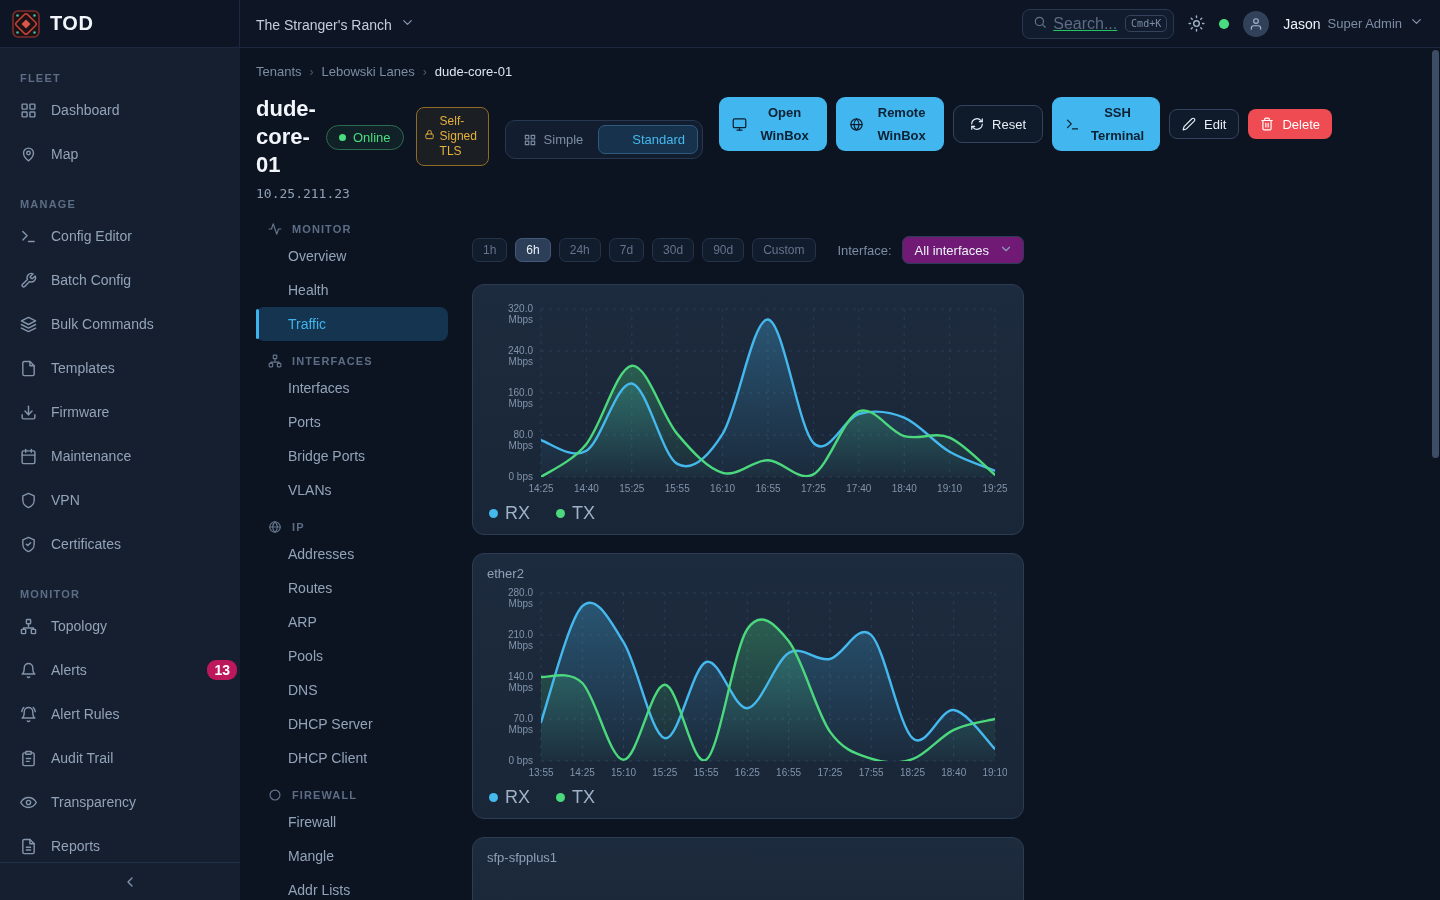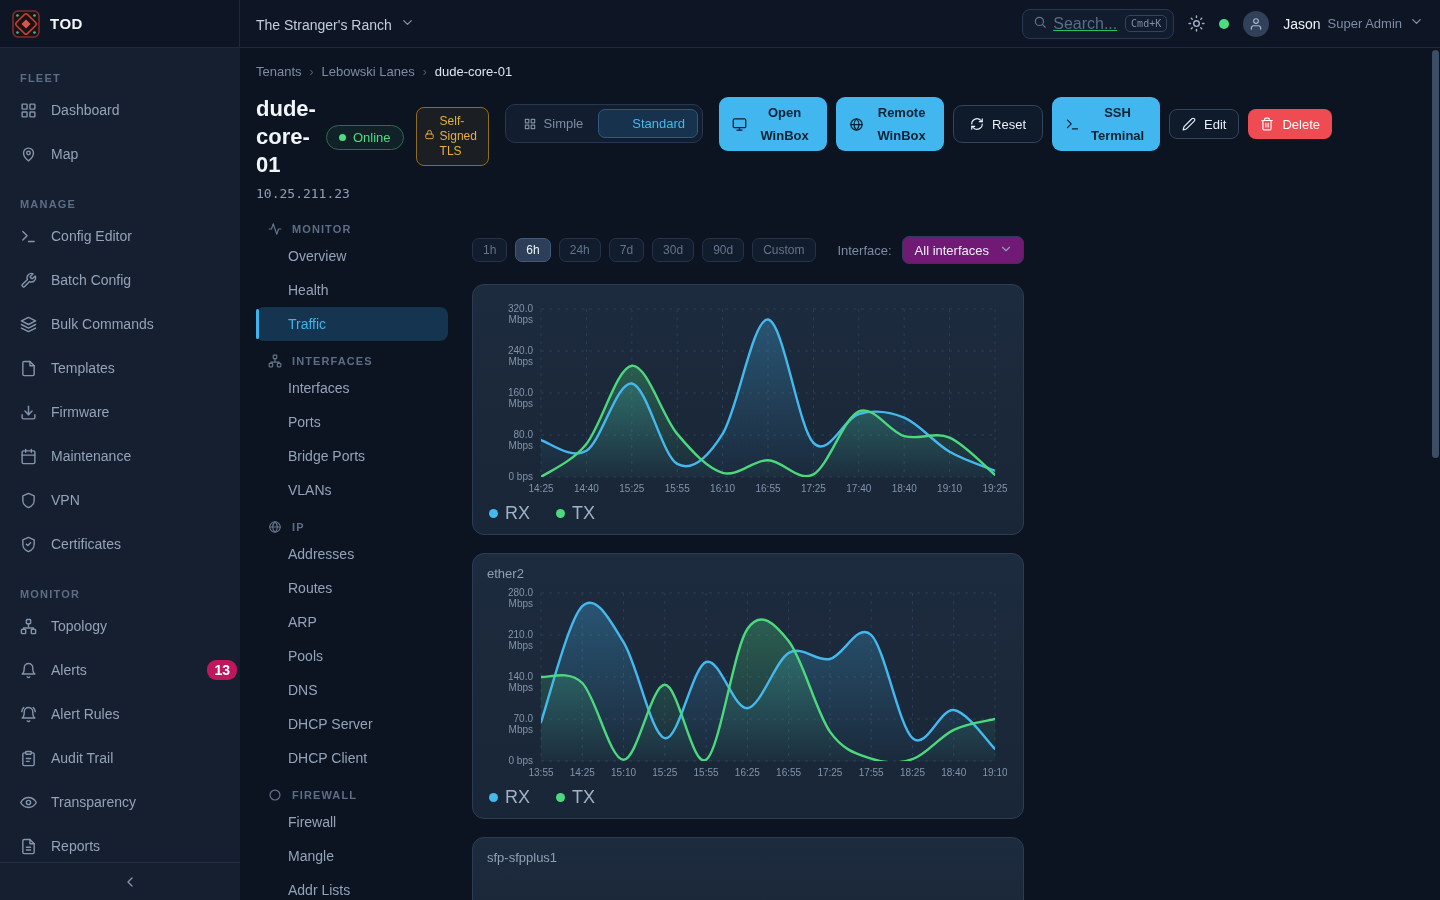--- a/index.html
+++ b/index.html
@@ -3,21 +3,21 @@
 <meta charset="utf-8">
 <style>
   * { margin:0; padding:0; box-sizing:border-box; }
   html,body { width:1440px; height:900px; overflow:hidden; }
   body { background:#0c1422; font-family:"Liberation Sans", sans-serif; color:#e6edf5; position:relative; }
   .icon { flex:none; }
 
   
   .topbar { position:absolute; top:0; left:0; right:0; height:48px; background:#0e1626; display:flex; align-items:center; border-bottom:1px solid #1c2940; z-index:6; }
   .logo-area { width:240px; height:100%; display:flex; align-items:center; gap:10px; padding-left:12px; border-right:1px solid #1c2940; flex:none; }
-  .brand { font-weight:bold; font-size:15px; letter-spacing:.5px; color:#f2f6fa; }
+  .brand { font-weight:bold; font-size:20px; letter-spacing:.5px; color:#f2f6fa; }
   .tenant { margin-left:16px; display:flex; align-items:flex-end; gap:8px; font-size:14px; color:#c3ceda; cursor:pointer; }
   .tenant .icon { color:#8494ab; }
   .top-right { margin-left:auto; display:flex; align-items:center; gap:14px; padding-right:16px; }
   .search { width:152px; height:30px; border:1px solid #283851; background:#111c2e; border-radius:8px; display:flex; align-items:center; gap:6px; padding:0 6px 0 10px; color:#64748b; }
   .search input { flex:1; min-width:0; background:transparent; border:none; outline:none; color:#22c55e; font-size:16px; font-family:inherit;text-decoration:underline; }
   .search input::placeholder { color:#5c6c84; }
   .kbd { font-size:10px; color:#7c8ca3; border:1px solid #33435c; border-radius:5px; padding:2px 5px; font-family:"DejaVu Sans Mono", monospace; white-space:nowrap; }
   .iconbtn { background:none; border:none; color:#9fb0c4; display:flex; cursor:pointer; }
   .statusdot { width:10px; height:10px; background:#4ade80; border-radius:50%; }
   .avatar { width:26px; height:26px; border-radius:50%; background:#31415a; color:#a6b5c9; display:flex; align-items:center; justify-content:center; }
@@ -44,21 +44,21 @@
   .crumbs .sep { color:#4b5b72; font-size:12px; }
   .crumbs span { cursor:default; }
 
   .devheader { display:flex; align-items:flex-start; margin-top:16px; height:110px; }
   .titleblock { width:66px; margin-right:4px; flex:none; }
   .devtitle { font-size:22px; font-weight:bold; color:#f2f6fa; line-height:28px; }
   .devip { margin-top:7px; font-family:"DejaVu Sans Mono", monospace; font-size:13px; color:#8fa0b5; white-space:nowrap; }
   .pill-online { margin-top:30px; display:flex; align-items:center; gap:7px; height:25px; padding:0 12px; border:1px solid #2e6b4d; border-radius:13px; color:#4ade80; font-size:13px; background:rgba(74,222,128,.07); flex:none; }
   .odot { width:7px; height:7px; border-radius:50%; background:#4ade80; }
   .pill-tls { margin-top:12px; margin-left:12px; width:73px; border:1px solid #8f6b26; background:rgba(230,177,60,.07); border-radius:8px; color:#e6b13c; font-size:12px; line-height:15px; padding:6px 7px; display:flex; gap:5px; align-items:center; flex:none; }
-  .segmented { margin-top:9px; margin-left:16px; display:flex; background:#121d2f; border:1px solid #273750; border-radius:10px; padding:4px; gap:2px; flex:none; }
+  .segmented { margin-top:25px; margin-left:16px; display:flex; background:#121d2f; border:1px solid #273750; border-radius:10px; padding:4px; gap:2px; flex:none; }
   .seg { display:flex; align-items:center; gap:7px; padding:6px 12px; border-radius:7px; font-size:13px; color:#7c8ca3; cursor:pointer; border:1px solid transparent; }
   .seg.active { background:#16324d; border-color:#2f5a7e; color:#45b8ee; }
   .actions { display:flex; align-items:center; margin-left:16px; gap:9px; height:54px; margin-top:2px; }
   .btn { display:flex; align-items:center; justify-content:center; gap:8px; border-radius:9px; font-family:inherit; font-size:13px; cursor:pointer; white-space:nowrap; }
   .btn-primary { width:108px; height:54px; background:#41b6ef; color:#0d2133; border:none; font-weight:bold; }
   .btn-primary .blabel { width:60px; text-align:center; line-height:23px; white-space:normal; }
   .btn-outline { height:38px; padding:0 16px; background:#0f1a2b; border:1px solid #32445e; color:#e8eef6; }
   .btn-sm { height:30px; padding:0 12px; border-radius:8px; }
   .btn-danger { height:30px; padding:0 12px; background:#ee4b52; border:none; color:#fff; border-radius:8px; }
 

